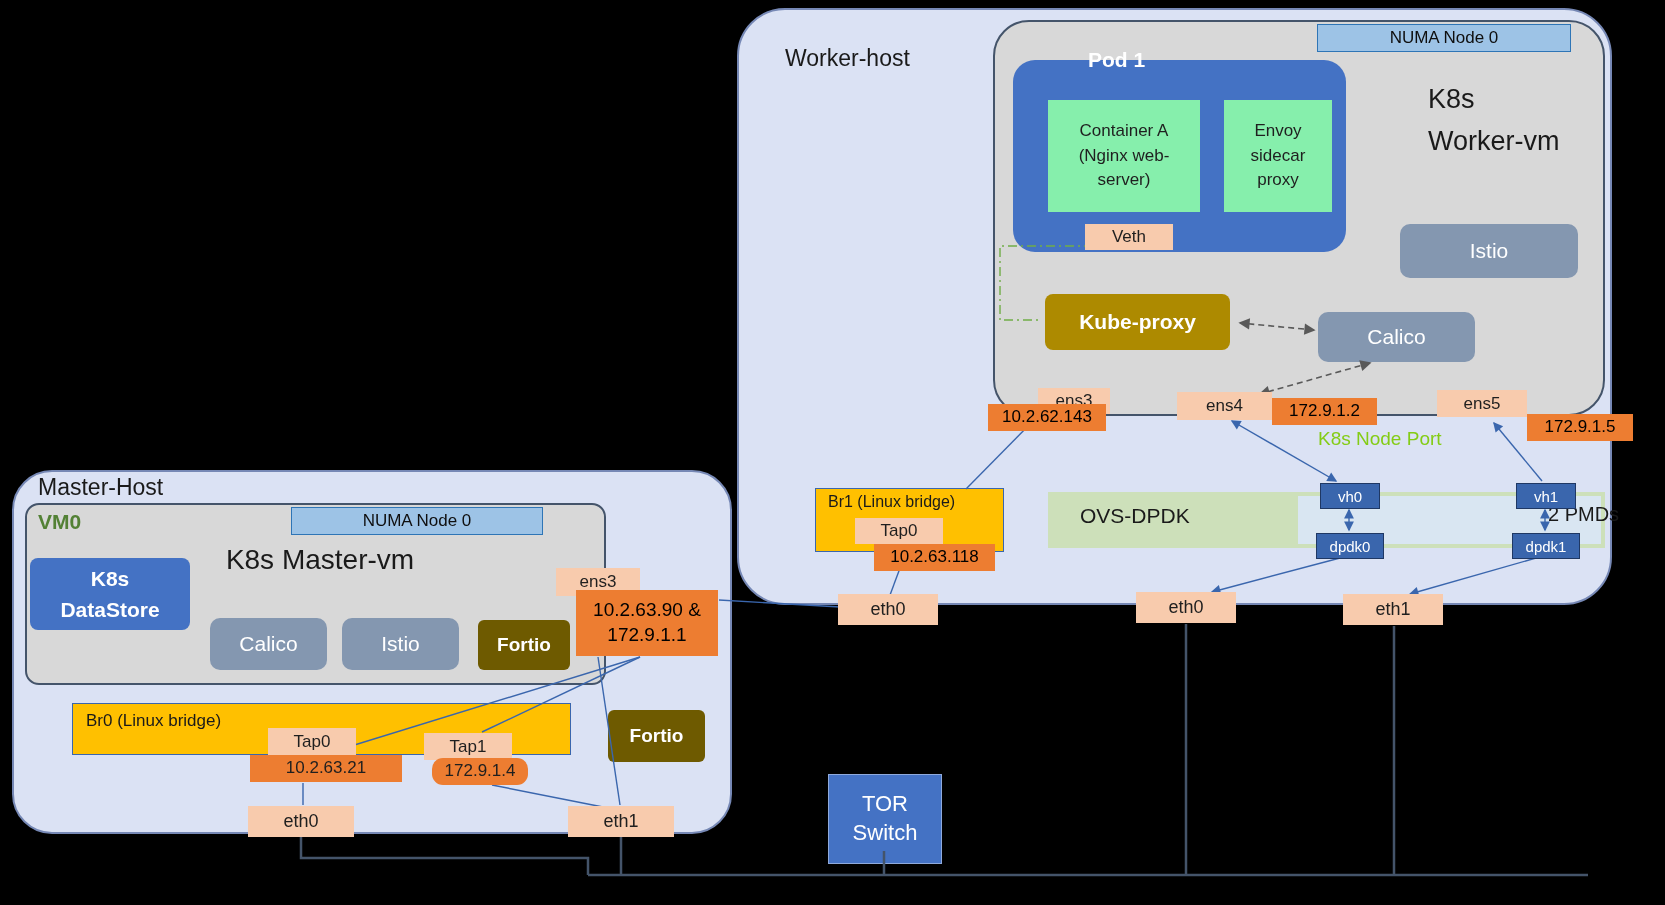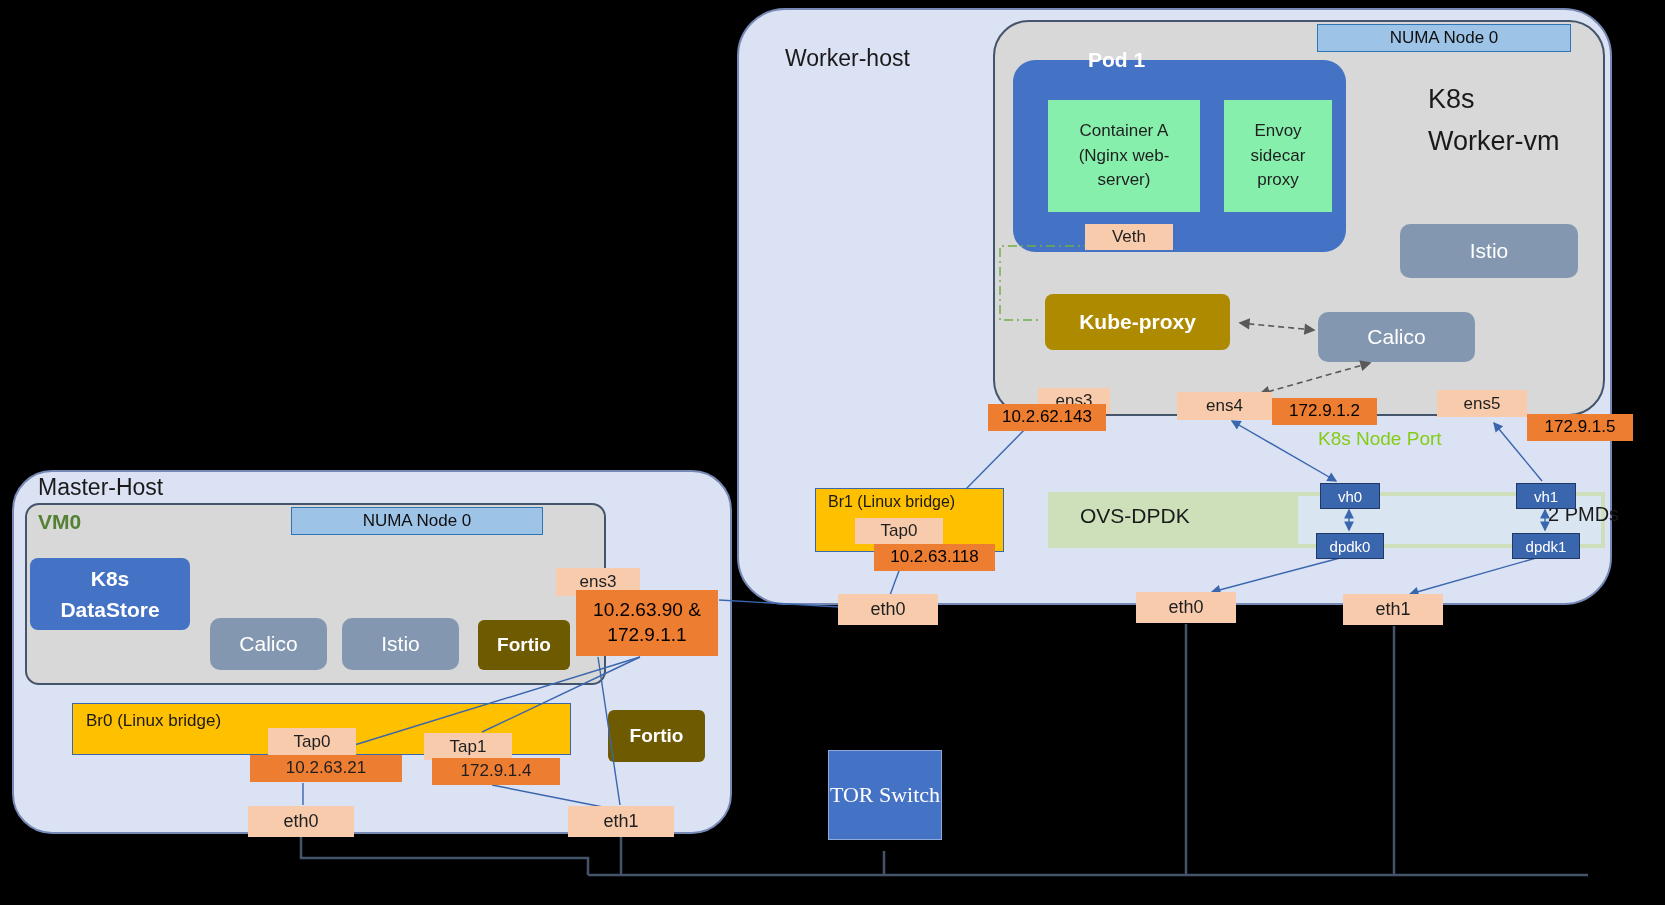--- a/index.html
+++ b/index.html
@@ -87,41 +87,42 @@
   <div class="peach big" style="left:838px;top:594px;width:100px;height:31px;">eth0</div>
   <div class="peach big" style="left:1136px;top:592px;width:100px;height:31px;">eth0</div>
   <div class="peach big" style="left:1343px;top:594px;width:100px;height:31px;">eth1</div>
 
   <div class="t" style="left:785px;top:45px;font-size:23px;">Worker-host</div>
   <div class="t" style="left:38px;top:474px;font-size:23px;">Master-Host</div>
 
   <div class="vm" style="left:25px;top:503px;width:577px;height:178px;border-radius:14px;"></div>
   <div class="t" style="left:38px;top:510px;color:#538135;font-weight:700;font-size:21px;">VM0</div>
   <div class="numa" style="left:291px;top:507px;width:250px;height:26px;">NUMA Node 0</div>
+  <div class="t" style="left:170px;top:544px;width:300px;text-align:center;font-size:28px;">K8s Master-vm</div>
   <div class="bluebox" style="left:30px;top:558px;width:160px;height:72px;">K8s
 DataStore</div>
   <div class="gbtn" style="left:210px;top:618px;width:117px;height:52px;">Calico</div>
   <div class="gbtn" style="left:342px;top:618px;width:117px;height:52px;">Istio</div>
   <div class="dgold" style="left:478px;top:620px;width:92px;height:50px;">Fortio</div>
   <div class="peach" style="left:556px;top:568px;width:84px;height:28px;">ens3</div>
   <div class="obadge" style="left:576px;top:590px;width:142px;height:66px;font-size:19px;">10.2.63.90 &amp;
 172.9.1.1</div>
 
   <div class="bridge" style="left:72px;top:703px;width:497px;height:50px;"></div>
   <div class="t" style="left:86px;top:711px;font-size:17px;">Br0 (Linux bridge)</div>
   <div class="peach" style="left:268px;top:728px;width:88px;height:27px;">Tap0</div>
   <div class="obadge darktext" style="left:250px;top:755px;width:152px;height:27px;">10.2.63.21</div>
   <div class="peach" style="left:424px;top:733px;width:88px;height:27px;">Tap1</div>
-  <div class="obadge darktext" style="left:432px;top:758px;width:128px;height:27px;">172.9.1.4</div>
+  <div class="obadge darktext" style="left:432px;top:758px;width:96px;height:27px;border-radius:11px;">172.9.1.4</div>
   <div class="dgold" style="left:608px;top:710px;width:97px;height:52px;">Fortio</div>
 
   <div class="peach big" style="left:248px;top:806px;width:106px;height:31px;">eth0</div>
   <div class="peach big" style="left:568px;top:806px;width:106px;height:31px;">eth1</div>
 
-  <div class="tor" style="left:828px;top:750px;width:112px;height:88px;font-family:Liberation Serif, serif;">TOR Switch</div>
+  <div class="tor" style="left:828px;top:774px;width:112px;height:88px;">TOR Switch</div>
 
   <svg class="wires" width="1665" height="905" viewBox="0 0 1665 905">
     <defs>
       <marker id="mB" viewBox="0 0 8 8" markerWidth="8" markerHeight="8" refX="6.5" refY="4" orient="auto-start-reverse">
         <path d="M0.5,0.5 L7.5,4 L0.5,7.5 z" fill="#3a66ad"></path>
       </marker>
       <marker id="mG" viewBox="0 0 8 8" markerWidth="8" markerHeight="8" refX="6.5" refY="4" orient="auto-start-reverse">
         <path d="M0.5,0.5 L7.5,4 L0.5,7.5 z" fill="#595959"></path>
       </marker>
     </defs>

